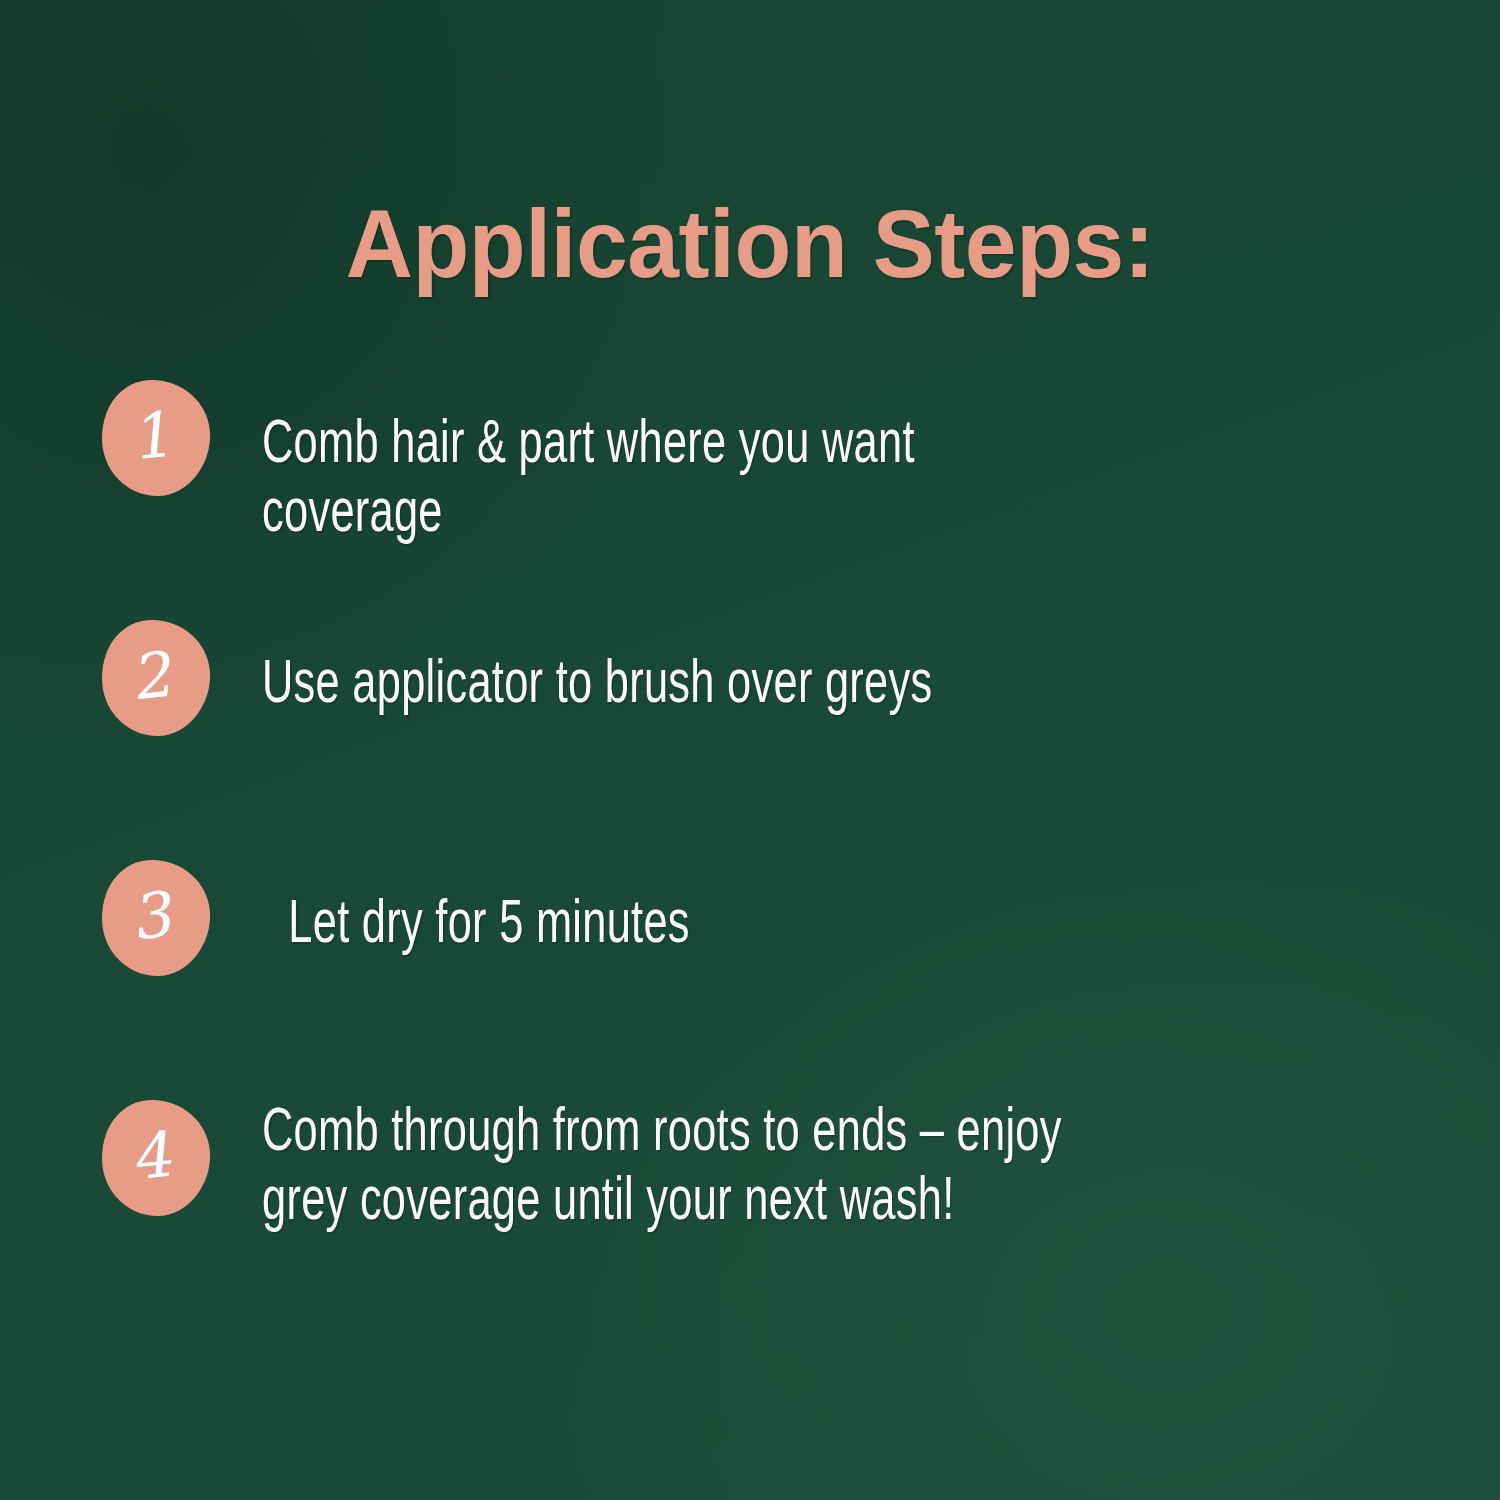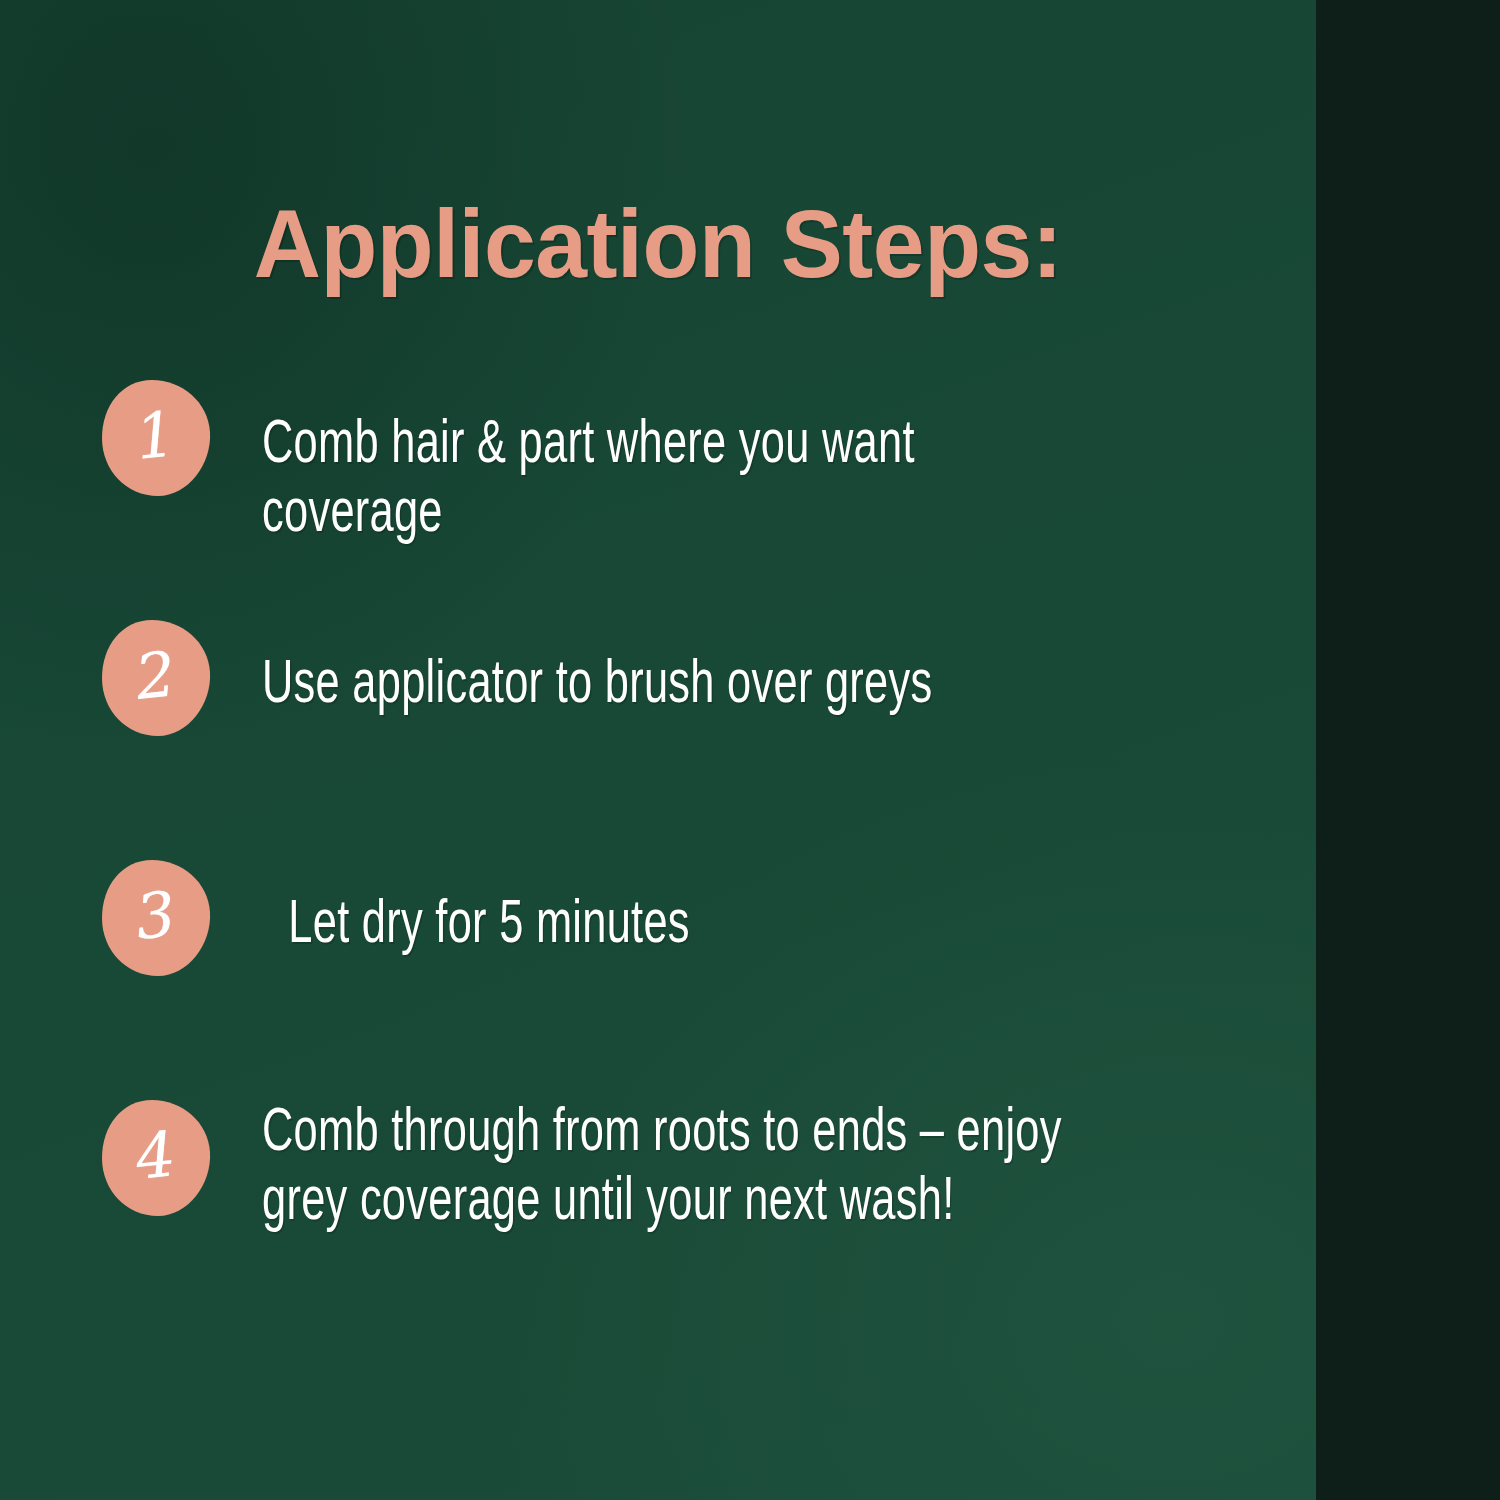--- a/index.html
+++ b/index.html
@@ -4,21 +4,21 @@
 <title>Application Steps</title>
 <style>
   html, body {
     margin: 0;
     padding: 0;
     background: #0d1f18;
   }
 
   .poster {
     position: relative;
-    width: 1316px;
+    width: 1500px;
     height: 1500px;
     overflow: hidden;
     background: #184735;
     font-family: "Liberation Sans", sans-serif;
     box-sizing: border-box;
   }
 
   
   .bg-texture {
     position: absolute;

